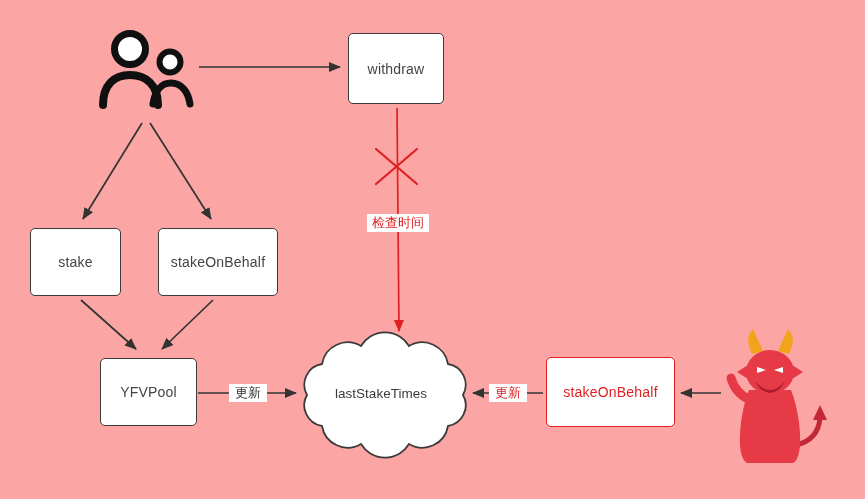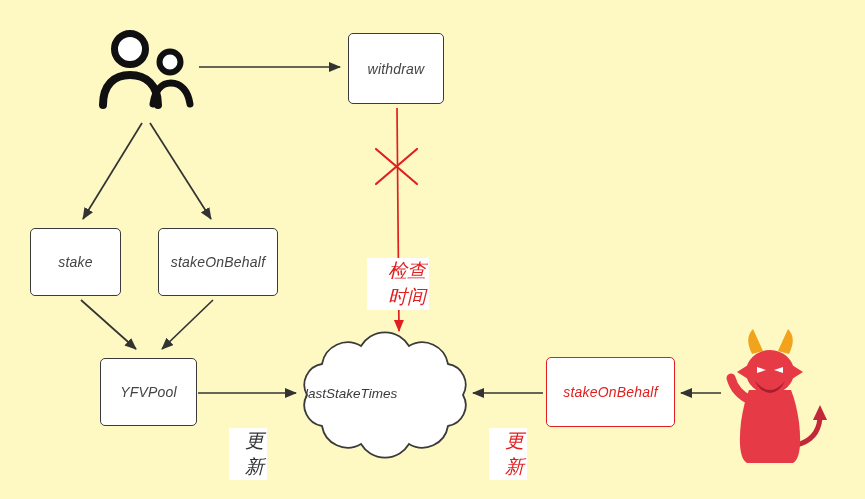--- a/index.html
+++ b/index.html
@@ -2,23 +2,22 @@
 <html><head>
 <meta charset="utf-8">
 <style>
   * { margin: 0; padding: 0; box-sizing: border-box; }
   html, body { background: #ffffff; }
   body { font-family: "Liberation Sans", sans-serif; }
   .canvas {
     position: relative;
     width: 865px;
     height: 499px;
-    background: #fef9c3;
+    background: #fca5a5;
     overflow: hidden;
-    font-style: italic;
   }
   .layer {
     position: absolute;
     left: 0; top: 0;
     width: 865px; height: 499px;
   }
   .node {
     position: absolute;
     display: flex;
     align-items: center;
@@ -31,31 +30,31 @@
     letter-spacing: 0.2px;
   }
   .node.danger {
     border-color: #e02020;
     color: #e01f1f;
   }
   .cloud-label {
     position: absolute;
     left: 305px; top: 386px;
     width: 152px;
+    text-align: center;
     font-size: 13.5px;
     color: #3b3b3b;
   }
   .edge-label {
     position: absolute;
-    font-size: 19px;
+    font-size: 13px;
     color: #333333;
     background: #ffffff;
     padding: 0 3px;
-    text-align: right;
-    margin-top: 44px;
+    text-align: center;
   }
   .edge-label.danger { color: #e01f1f; }
 </style>
 </head>
 <body>
 
 <div class="canvas">
 
   <svg class="layer" viewBox="0 0 865 499" aria-hidden="true">
     <defs>

